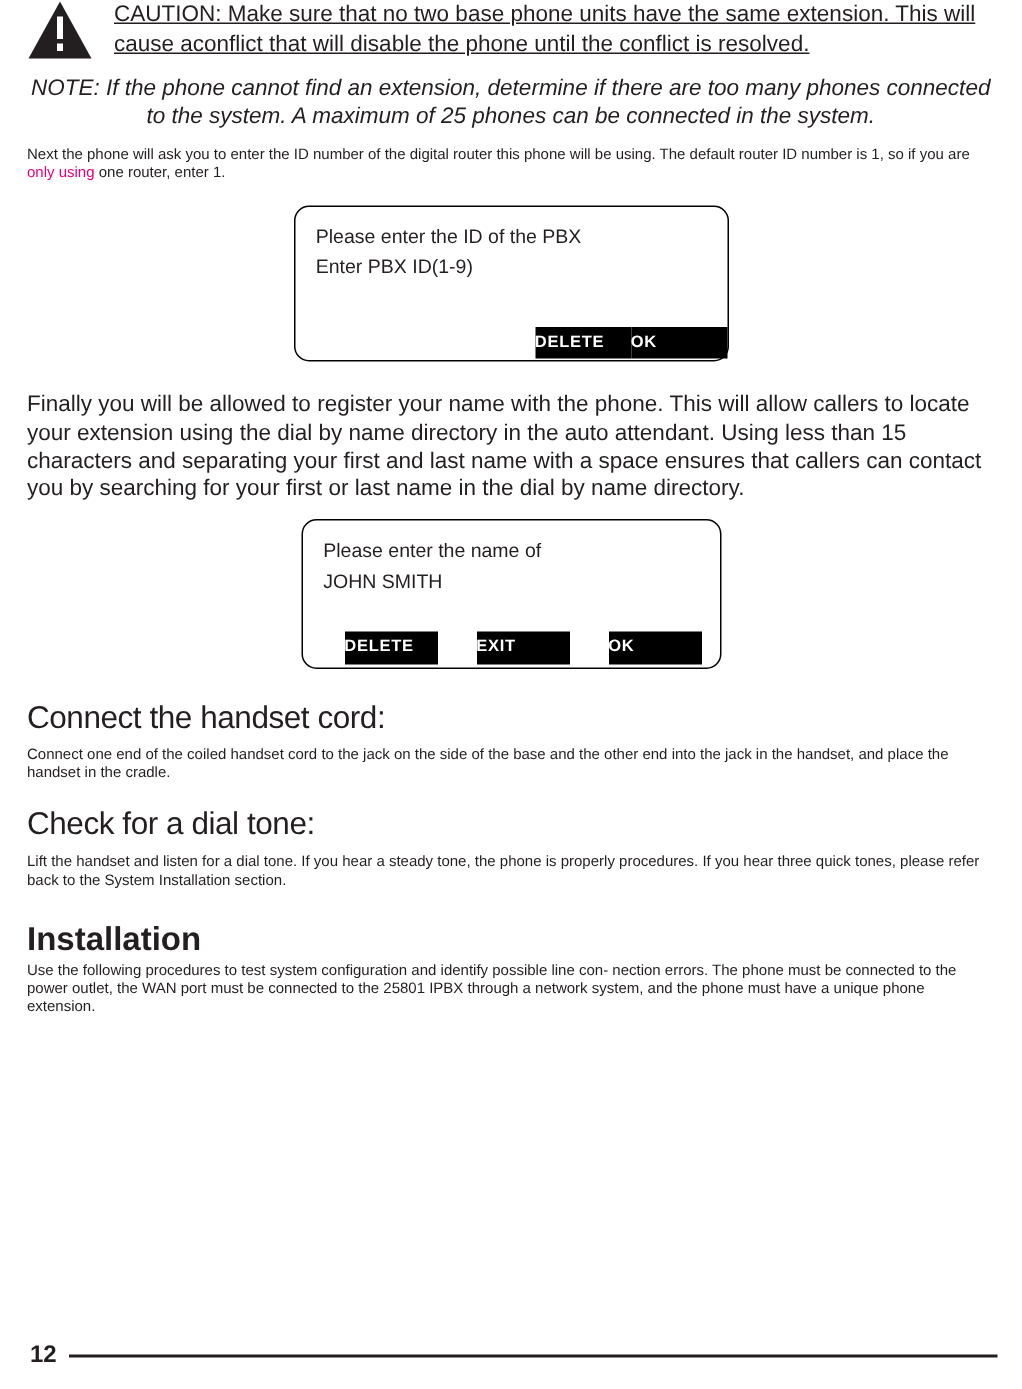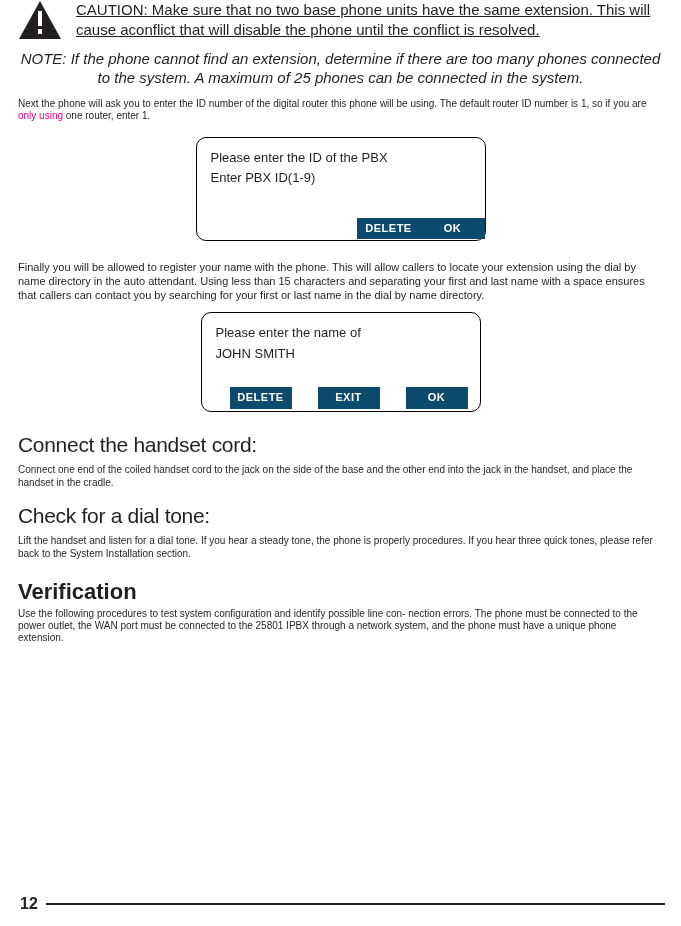--- a/index.html
+++ b/index.html
@@ -63,26 +63,26 @@
     padding-bottom: 1px;
   }
   .btn-row2 {
     display: flex;
     justify-content: flex-start;
     gap: 26px;
     margin: 4px -14px 0 -14px;
     padding: 0 12px 2px 28px;
   }
   .btn {
-    background: #0c4a6e;
+    background: #000000;
     color: #fff;
     font-size: 11px;
     font-weight: bold;
     padding: 2px 0;
-    text-align: center;
+    text-align: left;
     letter-spacing: 0.5px;
   }
   .btn.del { width: 64px; }
   .btn.ok  { width: 64px; }
   .btn.exit{ width: 64px; }
   .h2 {
     font-weight: normal;
     font-size: 21px;
     margin: 12px 0 4px 0;
     font-family: "Arial Narrow", Arial, sans-serif;
@@ -106,21 +106,21 @@
     font-size: 16px;
     font-weight: bold;
     margin-right: 8px;
   }
   .rule {
     flex: 1;
     border-top: 2px solid #231f20;
     height: 0;
   }
   .para-after-box {
-    font-size: 11px;
+    font-size: 15px;
     margin: 0 0 6px 0;
   }
 </style>
 </head>
 <body>
 
 <div class="caution-row">
   <span class="warn-icon">
     <svg viewBox="0 0 44 40" width="44" height="40">
       <polygon points="22,1 43,39 1,39" fill="#231f20"></polygon>
@@ -161,19 +161,19 @@
     <div class="btn ok">OK</div>
   </div>
 </div>
 
 <div class="h2">Connect the handset cord:</div>
 <div class="body-text">Connect one end of the coiled handset cord to the jack on the side of the base and the other end into the jack in the handset, and place the handset in the cradle.</div>
 
 <div class="h2">Check for a dial tone:</div>
 <div class="body-text">Lift the handset and listen for a dial tone. If you hear a steady tone, the phone is properly procedures.  If you hear three quick tones, please refer back to the System Installation section.</div>
 
-<div class="h1">Verification</div>
+<div class="h1">Installation</div>
 <div class="body-text" style="margin-top:2px; line-height:1.2;">Use the following procedures to test system configuration and identify possible line con- nection errors. The phone must be connected to the power outlet, the WAN port must be connected to the 25801 IPBX through a network system, and the phone must have a unique phone extension.</div>
 
 <div class="footer">
   <span class="pageno">12</span>
   <div class="rule"></div>
 </div>
 
 </body></html>

